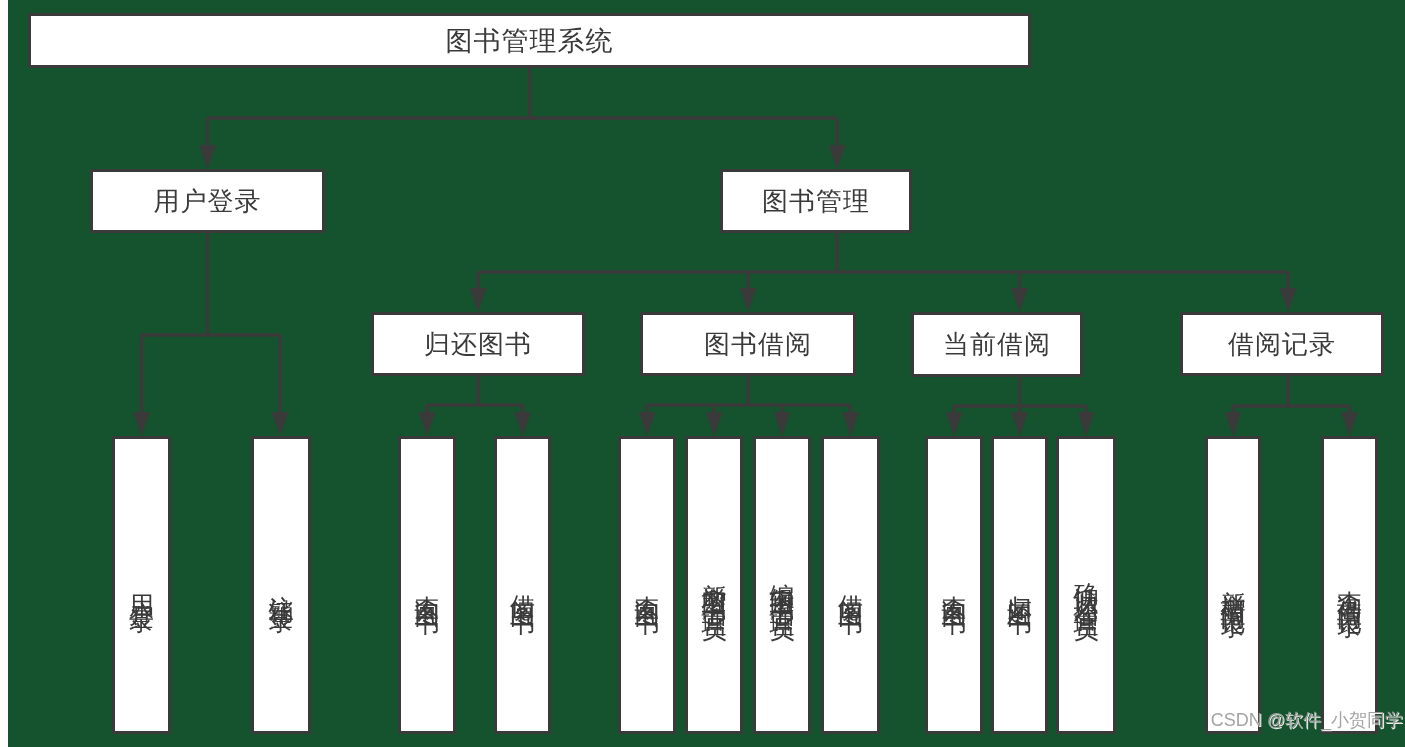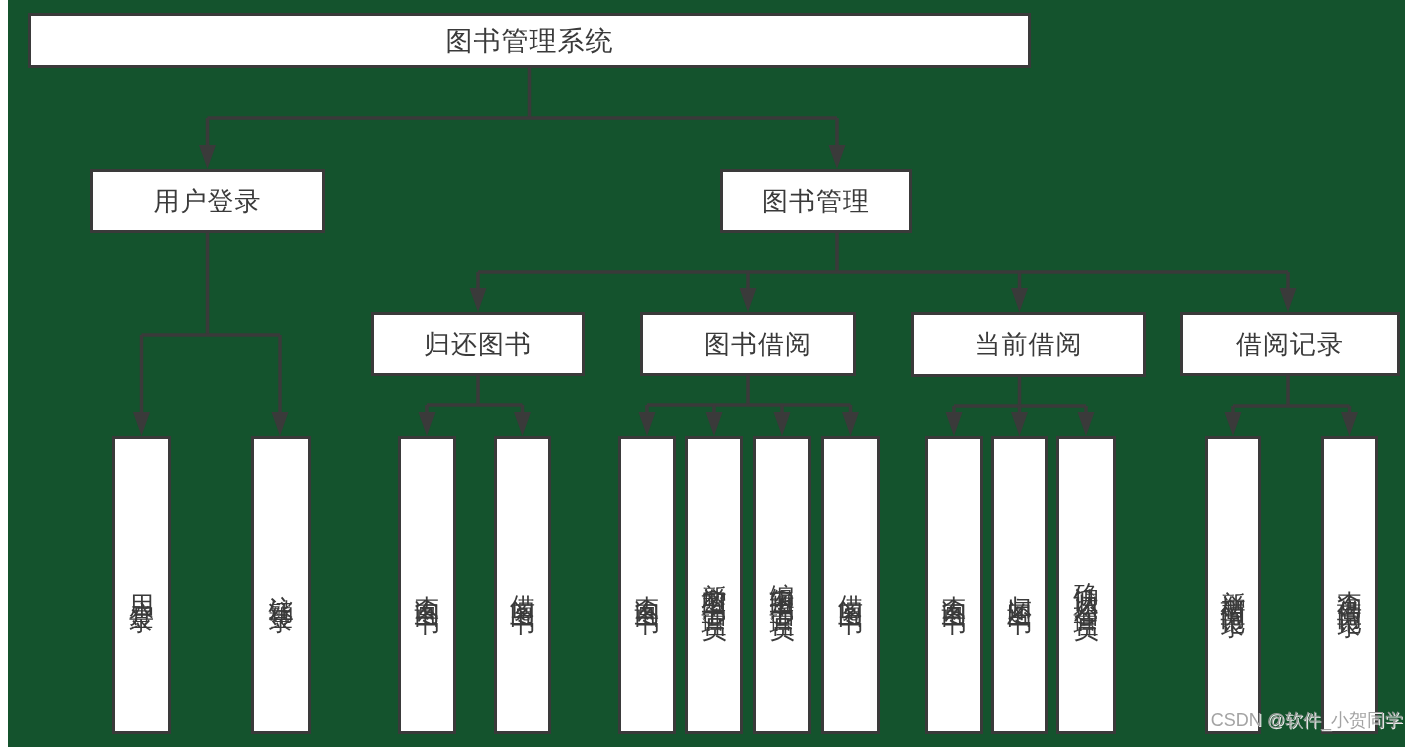--- a/index.html
+++ b/index.html
@@ -143,22 +143,22 @@
     </g>
   </svg>
 
   <div class="node title-box" style="left:20px; top:13px; width:1003px; height:55px;">图书管理系统</div>
 
   <div class="node" style="left:82px; top:169px; width:235px; height:64px;">用户登录</div>
   <div class="node" style="left:712px; top:169px; width:192px; height:64px;">图书管理</div>
 
   <div class="node" style="left:363px; top:312px; width:214px; height:64px;">归还图书</div>
   <div class="node" style="left:632px; top:312px; width:216px; height:64px;padding-left:20px;">图书借阅</div>
-  <div class="node" style="left:903px; top:312px; width:235px; height:65px;">当前借阅</div>
-  <div class="node" style="left:1172px; top:312px; width:220px; height:64px;">借阅记录</div>
+  <div class="node" style="left:903px; top:312px; width:172px; height:65px;">当前借阅</div>
+  <div class="node" style="left:1172px; top:312px; width:204px; height:64px;">借阅记录</div>
 
   <div class="leaf" style="left:104px; top:436px; width:59px; height:298px;">
     <span>用户登录</span>
   </div>
   <div class="leaf" style="left:243px; top:436px; width:60px; height:298px;">
     <span>注销登录</span>
   </div>
 
   <div class="leaf" style="left:390px; top:436px; width:58px; height:298px;">
     <span>查询图书</span>

